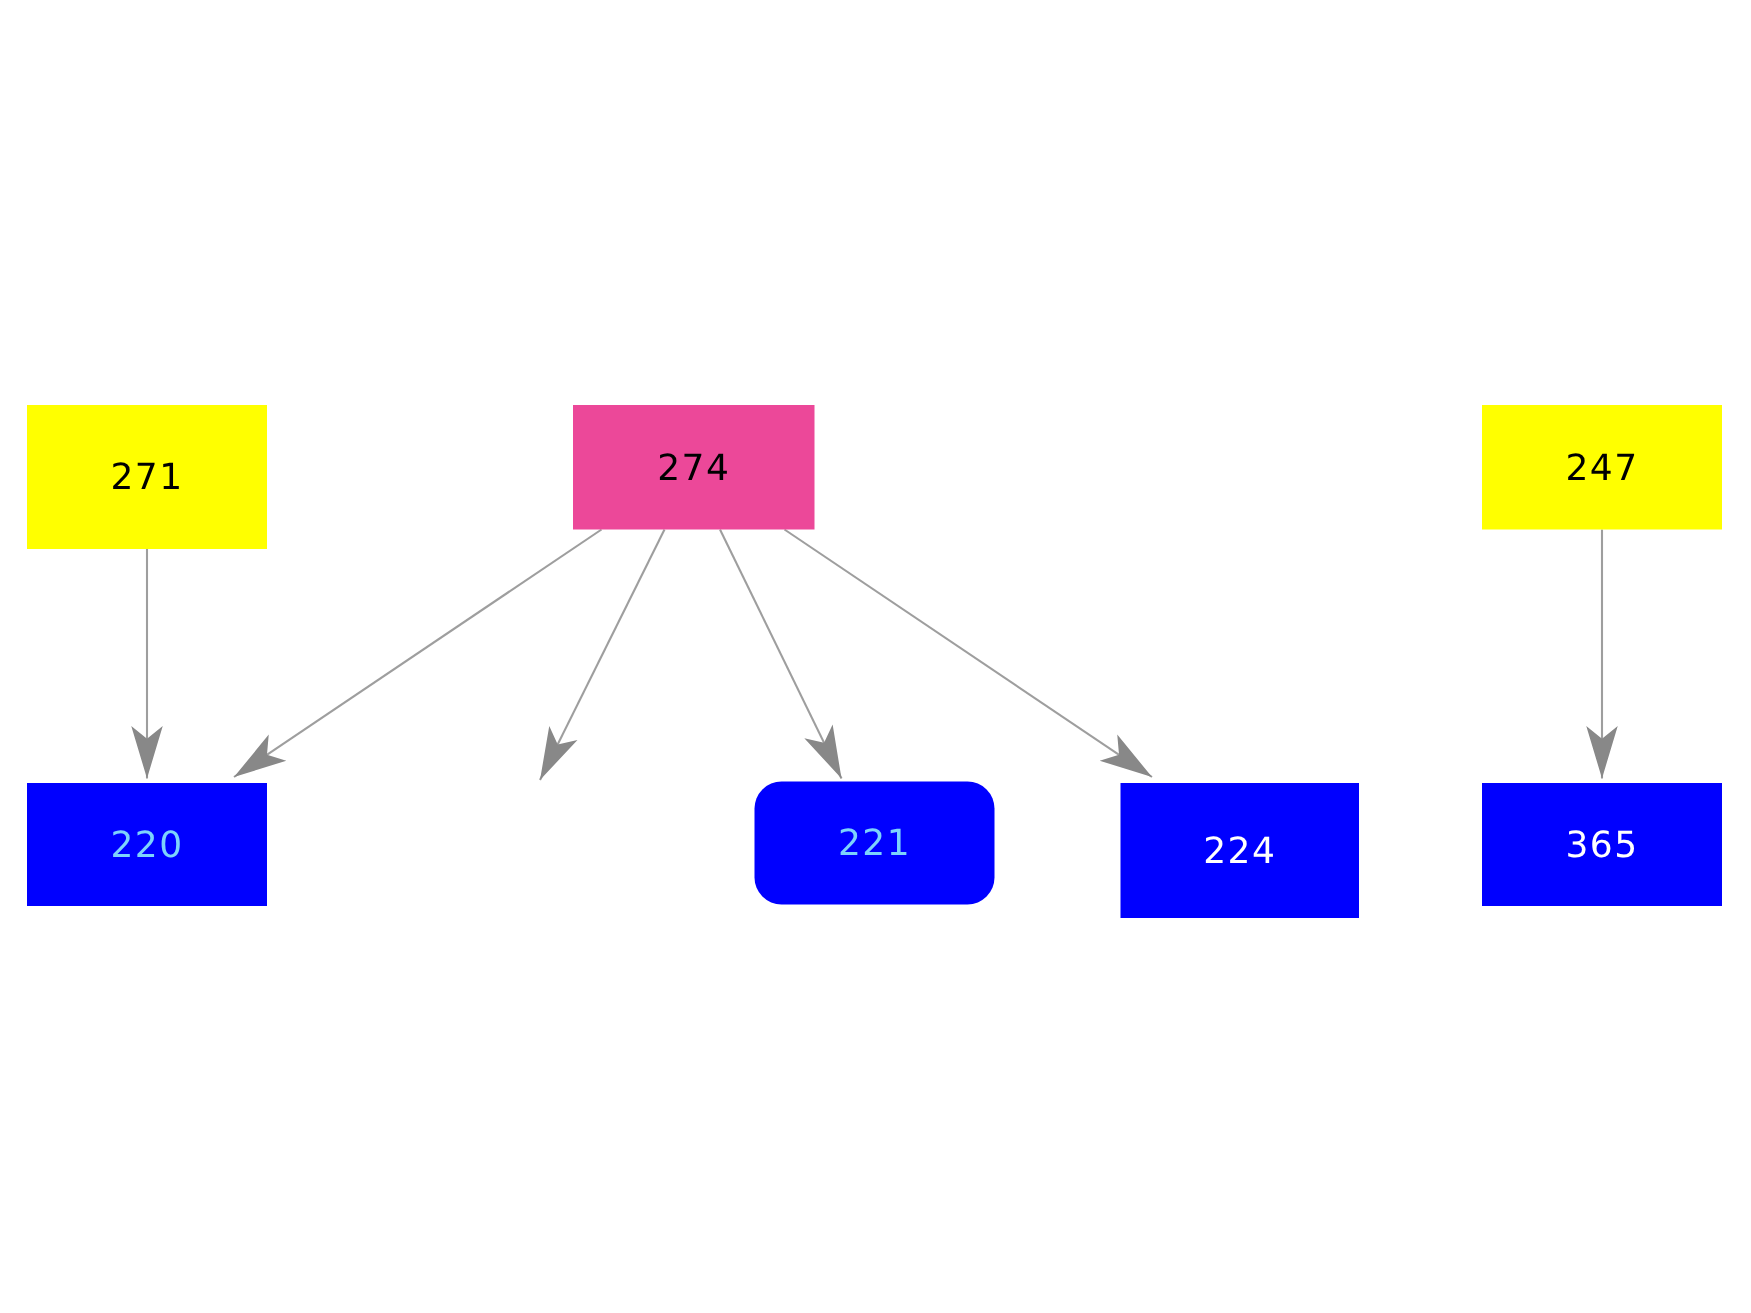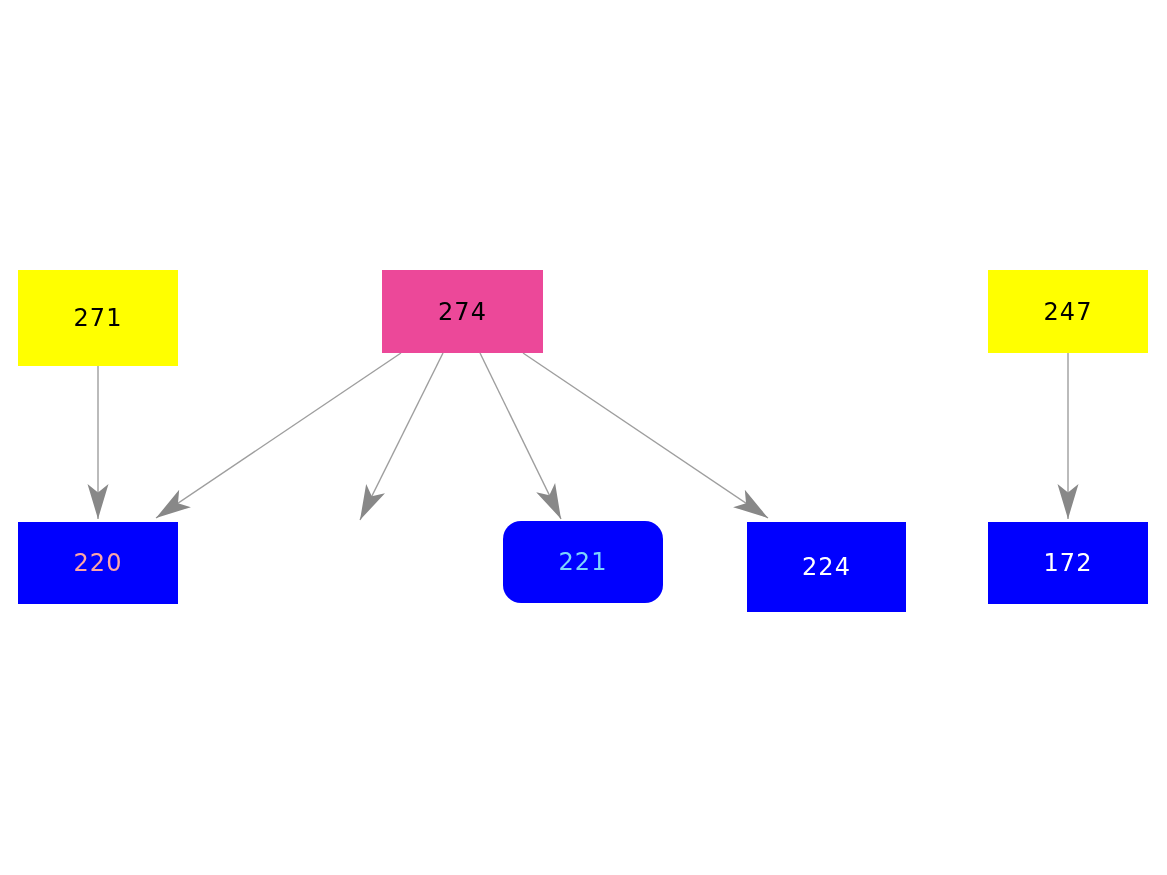--- a/index.html
+++ b/index.html
@@ -56,25 +56,25 @@
 
 <div class="node" style="left: 18px; top: 270px; width: 160px; height: 96px; background: rgb(255, 255, 0); color: rgb(0, 0, 0);">
       <span>271</span>
     </div>
     <div class="node" style="left: 382px; top: 270px; width: 161px; height: 83px; background: #ec4899; color: rgb(0, 0, 0);">
       <span>274</span>
     </div>
     <div class="node" style="left: 988px; top: 270px; width: 160px; height: 83px; background: rgb(255, 255, 0); color: rgb(0, 0, 0);">
       <span>247</span>
     </div>
-    <div class="node" style="left: 18px; top: 522px; width: 160px; height: 82px; background: rgb(0, 0, 255); color: #fca5a5;">
+    <div class="node" style="left: 18px; top: 522px; width: 160px; height: 82px; background: rgb(0, 0, 255); color: #7dd3fc;">
       <span>220</span>
     </div>
     <div class="node" style="left: 503px; top: 521px; width: 160px; height: 82px; background: rgb(0, 0, 255); color: #7dd3fc; border-radius: 18px;">
       <span>221</span>
     </div>
     <div class="node" style="left: 747px; top: 522px; width: 159px; height: 90px; background: rgb(0, 0, 255); color: rgb(255, 255, 255);">
       <span>224</span>
     </div>
     <div class="node" style="left: 988px; top: 522px; width: 160px; height: 82px; background: rgb(0, 0, 255); color: rgb(255, 255, 255);">
-      <span>172</span>
+      <span>365</span>
     </div>
   </div>
 
 </body></html>

